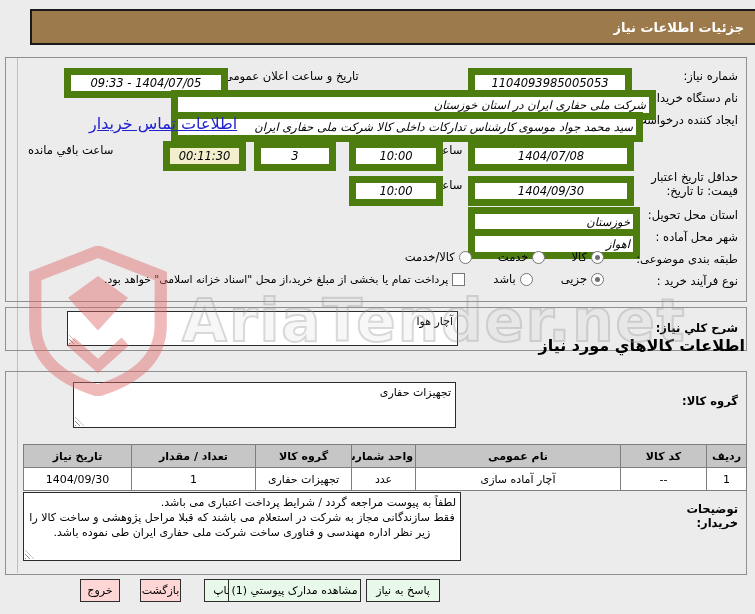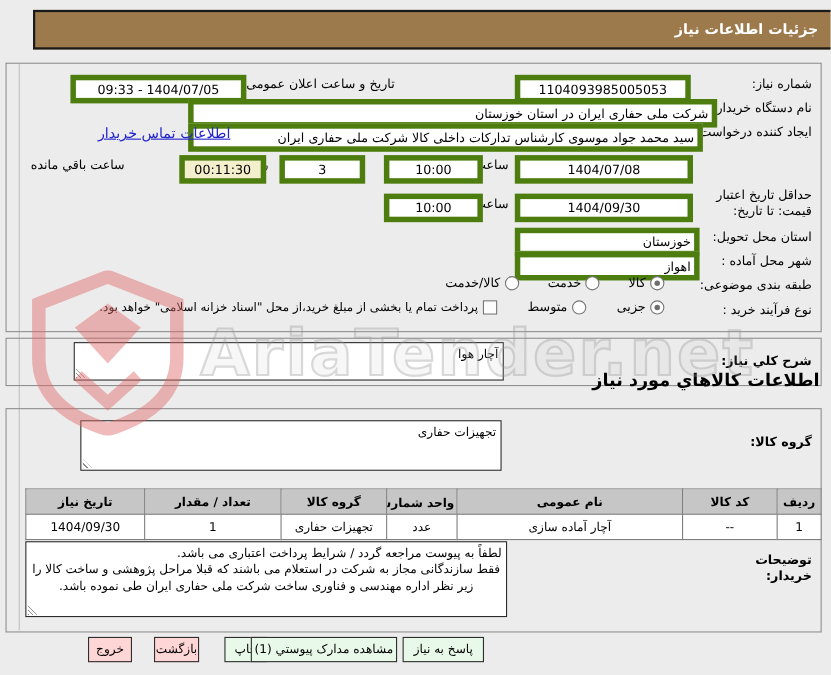--- a/index.html
+++ b/index.html
@@ -15,26 +15,26 @@
   .gbox{position:absolute;border:1px solid #8f8f8f;background:transparent;}
   #box1{left:5px;top:57px;width:740px;height:243px;}
   #box2{left:5px;top:307px;width:740px;height:42px;}
   #box3{left:5px;top:371px;width:740px;height:202px;}
   .inner-line{position:absolute;left:17px;top:58px;height:515px;width:0;
     border-left:1px solid #c0c0c0;}
 
   .lbl{position:absolute;font-size:11.5px;white-space:nowrap;line-height:14px;}
   .lbl.wrap{white-space:normal;text-align:right;}
   .lbl.b{font-weight:bold;}
-  .inp{position:absolute;background:#fff;border:5px solid #4d7c0f;height:16px;
-    font-size:11.5px;line-height:16px;overflow:hidden;white-space:nowrap;}
+  .inp{position:absolute;background:#fff;border:7px solid #4d7c0f;height:16px;
+    font-size:11.5px;line-height:16px;overflow:hidden;white-space:nowrap;font-style:italic;}
   .inp.center{text-align:center;}
   .inp.right{text-align:right;padding:0 3px;}
   .inp.yellow{background:#f3eecb;}
-  .link{position:absolute;color:#2323cc;font-size:13px;text-decoration:underline;
+  .link{position:absolute;color:#2323cc;font-size:16px;text-decoration:underline;
     cursor:pointer;white-space:nowrap;}
 
   
   .radio-row{position:absolute;display:flex;align-items:center;gap:26px;}
   .opt{display:flex;align-items:center;gap:4px;font-size:11.5px;white-space:nowrap;}
   .radio{width:11px;height:11px;border-radius:50%;border:1px solid #767676;
     background:#fdfdfd;position:relative;flex:0 0 auto;}
   .radio.sel::after{content:"";position:absolute;left:3px;top:3px;width:5px;height:5px;
     border-radius:50%;background:#6e6e6e;}
   .chk{width:11px;height:11px;border:1px solid #767676;background:#fdfdfd;flex:0 0 auto;}
@@ -137,21 +137,21 @@
     </div>
 
     <div class="lbl" style="right:8px;top:216px">نوع فرآیند خرید :</div>
     <div class="radio-row" style="right:142px;top:214px;gap:28px">
       <span class="opt">
         <span class="radio sel"></span>
         <span>جزیی</span>
       </span>
       <span class="opt">
         <span class="radio"></span>
-        <span>متوسط</span>
+        <span>باشد</span>
       </span>
       <span class="opt">
         <span class="chk"></span>
         <span class="note">پرداخت تمام یا بخشی از مبلغ خرید،از محل "اسناد خزانه اسلامی" خواهد بود.</span>
       </span>
     </div>
   </div>
 
   <div class="gbox" id="box2">
     <div class="lbl b" style="right:8px;top:13px">شرح کلي نیاز:</div>

